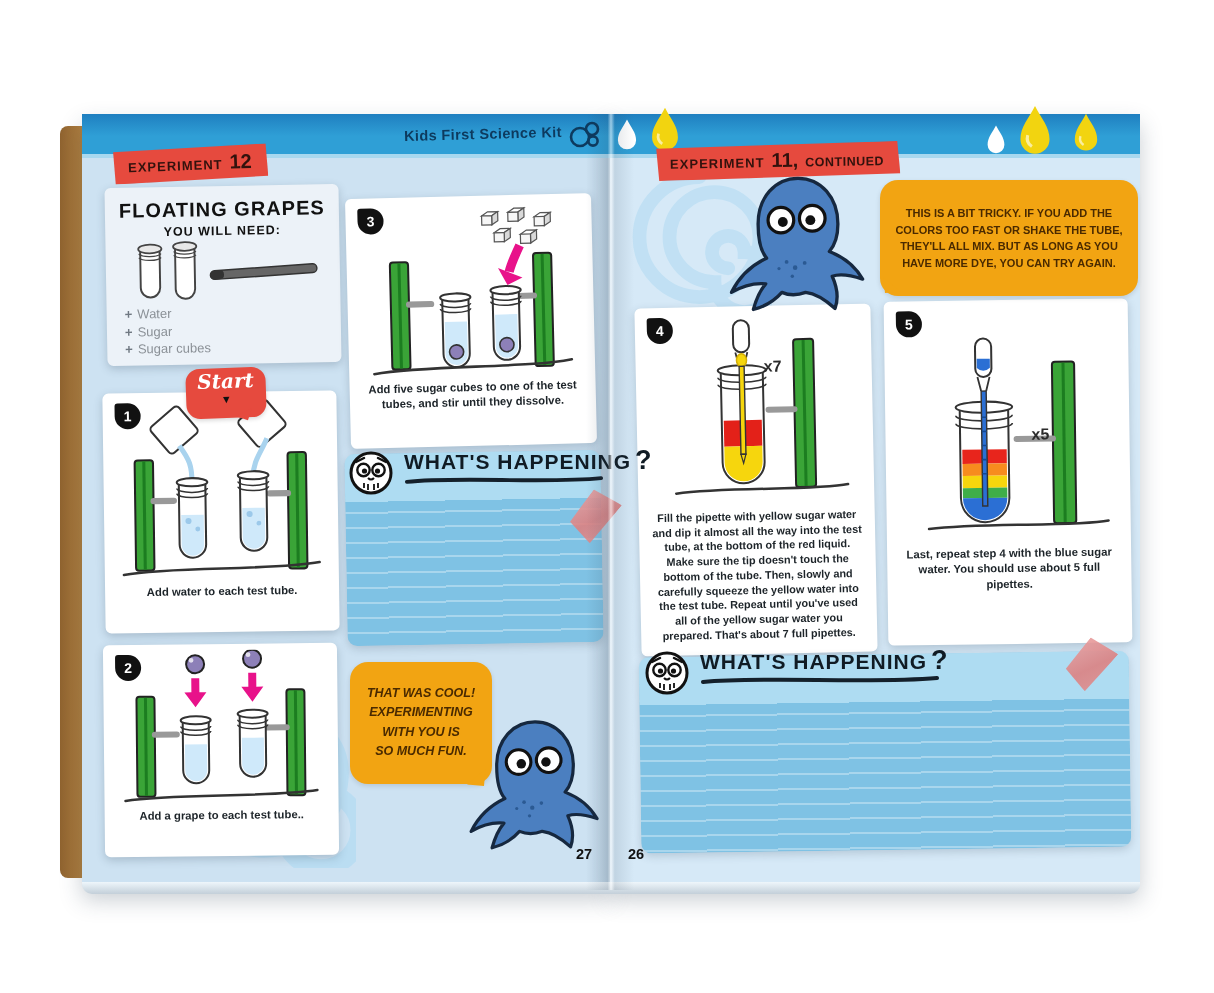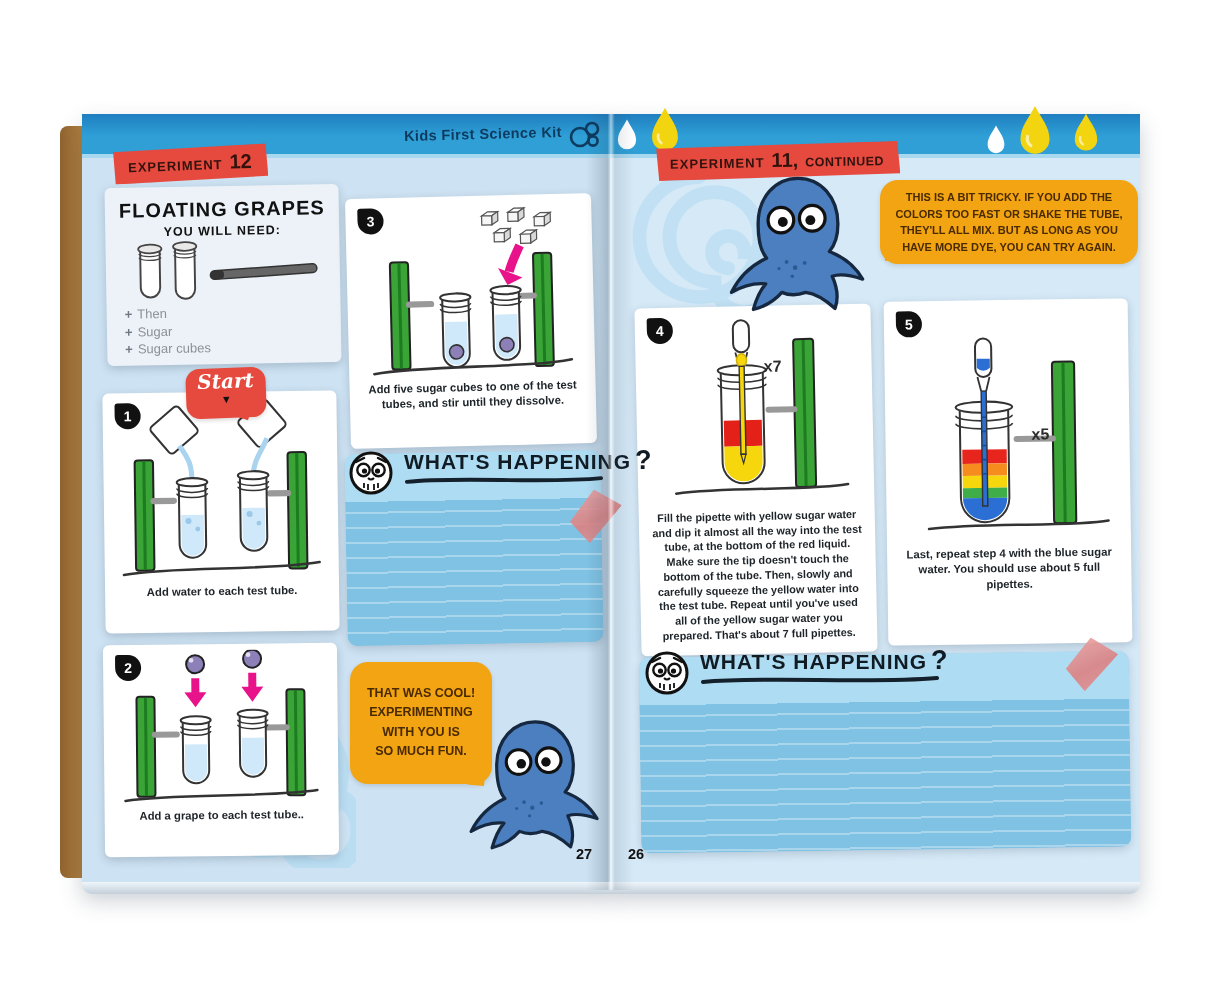--- a/index.html
+++ b/index.html
@@ -73,24 +73,24 @@
   .wh-q{font-size:27px;font-weight:900;color:#101b24;line-height:20px;}
   .wh-body{position:absolute;font-size:12px;font-weight:700;color:#1c3547;line-height:1.42;
     white-space:pre-line;}
 
   .pink-tape{position:absolute;width:32px;height:50px;z-index:7;opacity:.88;
     background:linear-gradient(115deg,#e89c9c,#dd7f7f 60%,#e08a8a);
     clip-path:polygon(0 10%,100% 0,94% 100%,4% 90%);}
 
   .orange-bubble{position:absolute;z-index:9;background:#f2a412;border-radius:18px;
     color:#4a2a00;font-weight:800;text-align:center;box-shadow:0 2px 5px rgba(0,0,0,.12);}
-  .ob-left{white-space:pre-line;font-size:12.5px;line-height:1.55;padding:22px 8px;}
+  .ob-left{white-space:pre-line;font-size:12.5px;line-height:1.55;padding:22px 8px;font-style:italic;}
   .ob-left::after{content:"";position:absolute;right:-4px;bottom:-14px;
     border:12px solid transparent;border-top-color:#f2a412;transform:rotate(-40deg);}
-  .ob-right{font-size:11px;line-height:1.5;padding:9px 14px;}
+  .ob-right{font-size:11px;line-height:1.5;padding:25px 14px;}
   .ob-right::after{content:"";position:absolute;left:-6px;bottom:-8px;
     border:11px solid transparent;border-top-color:#f2a412;transform:rotate(40deg);}
 
   .page-num{position:absolute;font-size:14.5px;font-weight:800;color:#111;z-index:5;}
   .octopus{position:absolute;z-index:8;}
 </style>
 </head>
 <body>
 
 <div id="book">
@@ -160,21 +160,21 @@
       <path d="M18.5 15a12 4 0 0 0 23 0M18.5 19a12 4 0 0 0 23 0" stroke="#444" fill="none" stroke-width="1.3"></path>
       <path d="M56 10 V52 A10 10 0 0 0 76 52 V10" fill="#fff" stroke="#444" stroke-width="2"></path>
       <ellipse cx="66" cy="8" rx="12" ry="4.5" fill="#e8e8e8" stroke="#444" stroke-width="1.8"></ellipse>
       <path d="M54.5 13a12 4 0 0 0 23 0M54.5 17a12 4 0 0 0 23 0" stroke="#444" fill="none" stroke-width="1.3"></path>
       <g transform="rotate(-3 145 36)">
         <rect x="92" y="31" width="110" height="9" rx="4.5" fill="#666" stroke="#333" stroke-width="1.5"></rect>
         <rect x="92" y="31" width="14" height="9" rx="4" fill="#333"></rect>
       </g>
     </svg>
     <div class="mat-list">
-      <div class="mat-row"><span class="plus">+</span><span>Then</span></div>
+      <div class="mat-row"><span class="plus">+</span><span>Water</span></div>
       <div class="mat-row"><span class="plus">+</span><span>Sugar</span></div>
       <div class="mat-row"><span class="plus">+</span><span>Sugar cubes</span></div>
     </div>
   </div>
 
   <div class="start-bubble" style="left:124px;top:258px;">
     <div class="script">Start</div>
     <div class="arrow">▼</div>
   </div>
 

